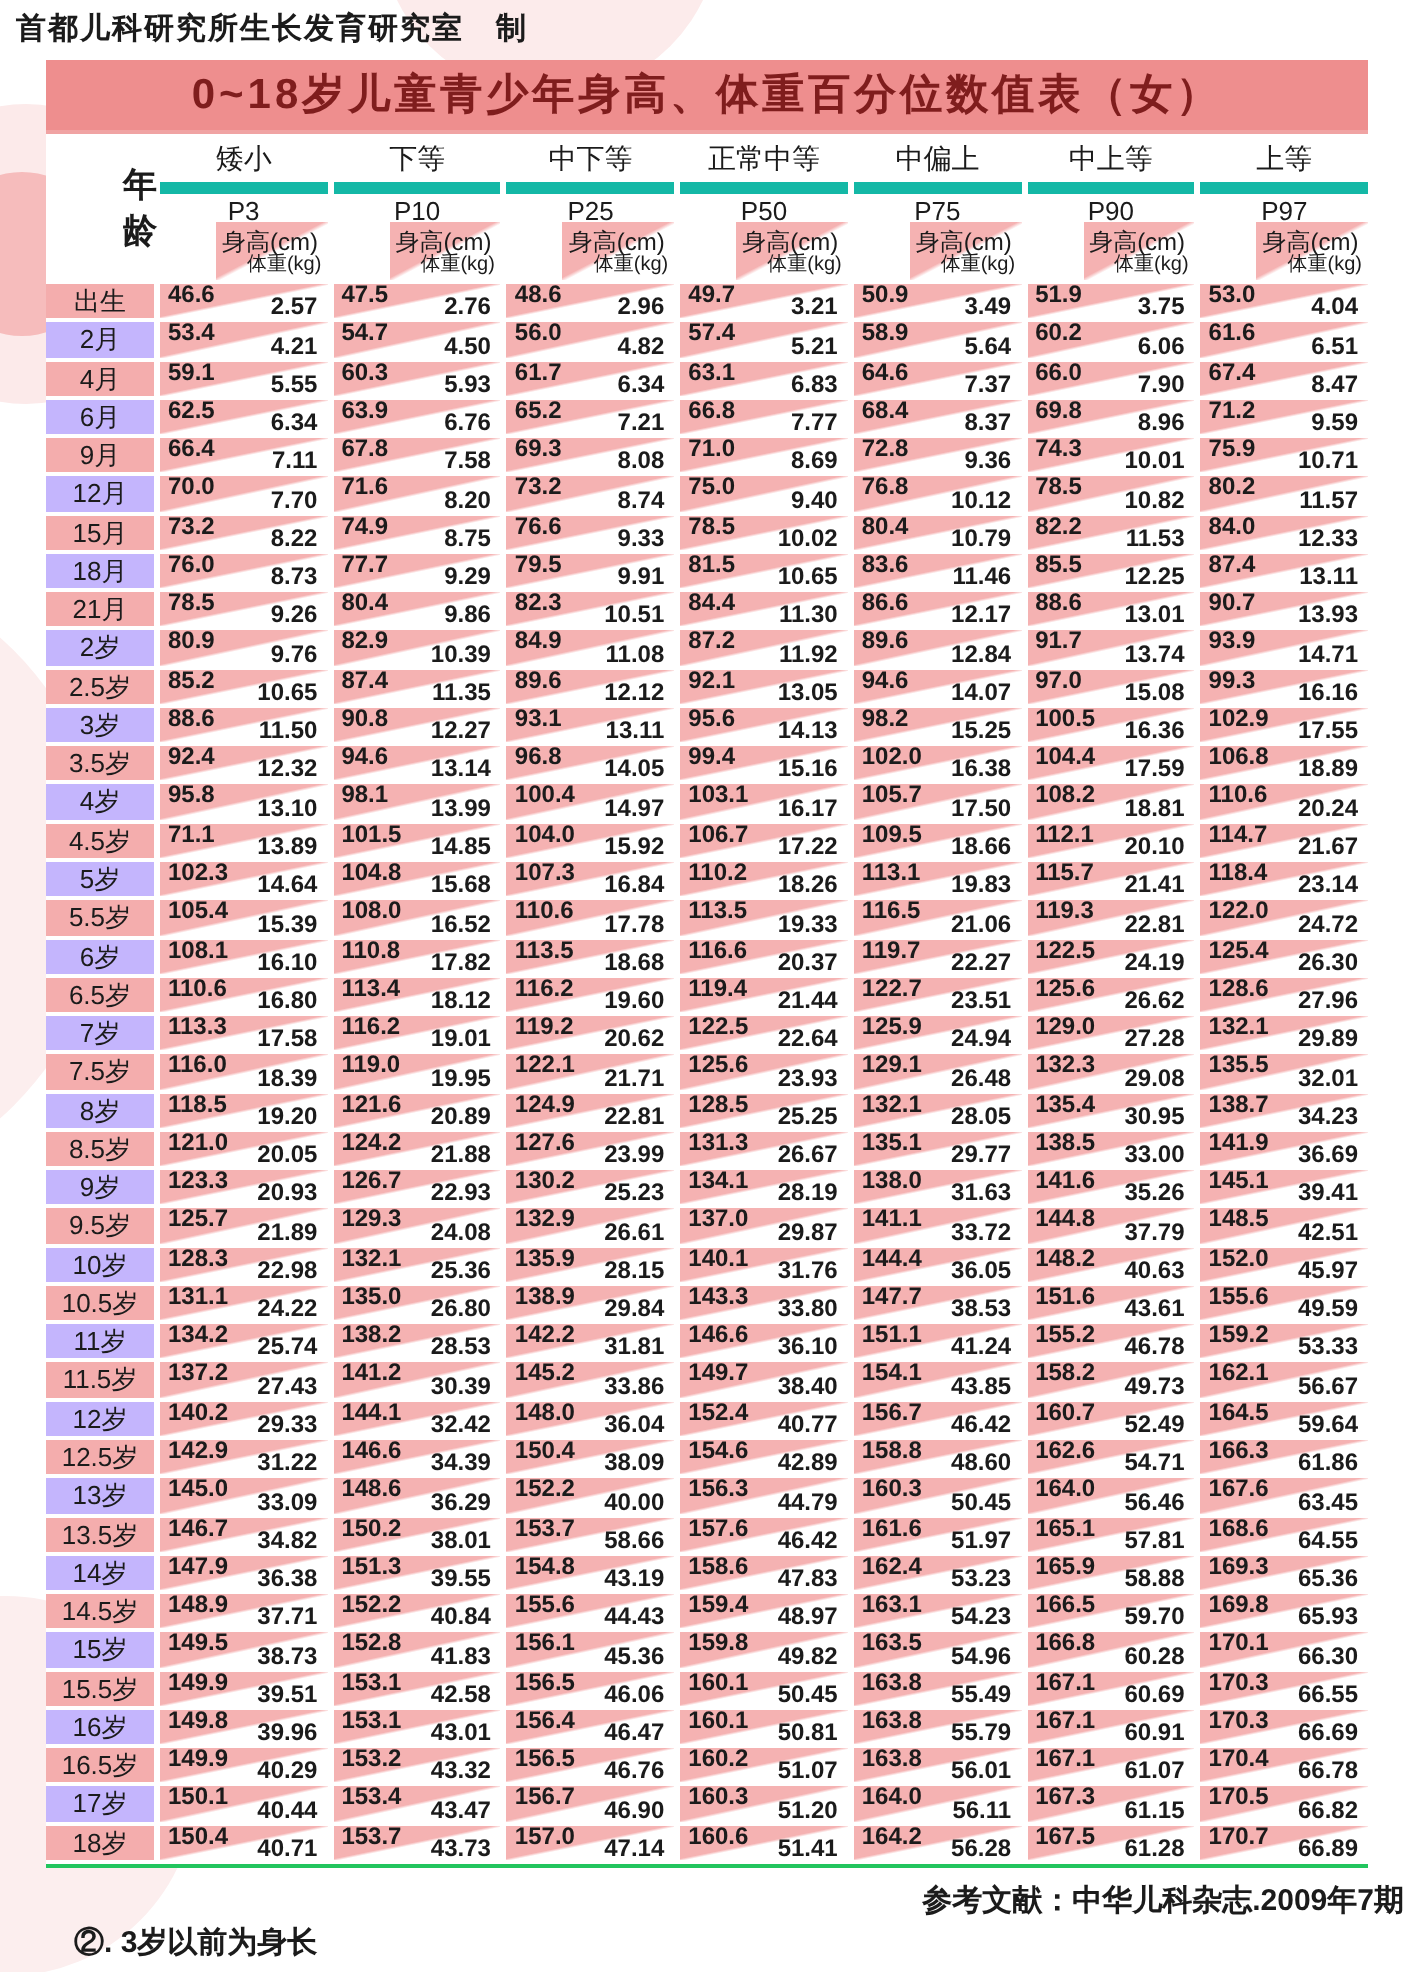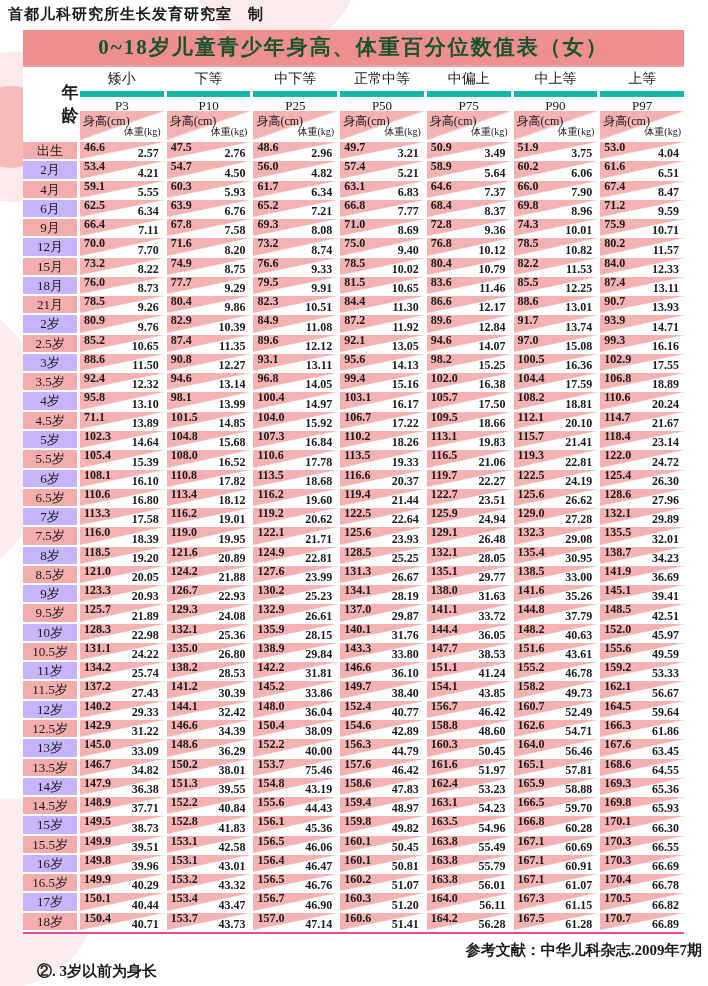--- a/index.html
+++ b/index.html
@@ -1,44 +1,44 @@
 <!DOCTYPE html>
 <html><head>
 <meta charset="utf-8">
 <style>
   html,body{margin:0;padding:0;}
   .page{position:relative;width:708px;height:986px;background:#ffffff;overflow:hidden;
-        font-family:Liberation Serif, serif;color:#1b1b1b;}
+        font-family:Liberation Sans, sans-serif;color:#1b1b1b;}
   .deco{position:absolute;border-radius:50%;z-index:0;}
   .deco.c1{left:190px;top:-122px;width:170px;height:170px;background:#fcebeb;}
   .deco.c2a{left:-62px;top:52px;width:150px;height:150px;background:#fceaea;}
   .deco.c2b{left:-30px;top:86px;width:82px;height:82px;background:#f6bcbc;}
   .deco.c3{left:-268px;top:278px;width:322px;height:322px;background:#fceeee;}
   .deco.c4{left:-92px;top:798px;width:190px;height:190px;background:#fceeee;}
 
   .credit{position:absolute;left:8px;top:5px;z-index:1;font-size:15px;font-weight:700;letter-spacing:1px;}
 
   .table-wrap{position:absolute;left:23px;top:30px;width:661px;z-index:1;background:#fff;}
-  .title{height:35px;line-height:35px;background:#ee8e8e;color:#14532d;text-align:center;
+  .title{height:35px;line-height:35px;background:#ee8e8e;color:#7f1d1d;text-align:center;
          font-size:21px;font-weight:700;letter-spacing:2px;}
 
   .hgrid{display:grid;grid-template-columns:54px repeat(7,1fr);grid-template-rows:24px 19px 30px;
          column-gap:3px;border-top:2px solid #f0a3a3;background:#fff;}
   .agehead{grid-row:1/4;grid-column:1;display:flex;align-items:center;justify-content:center;
            font-size:17px;font-weight:700;margin-left:40px;}
   .gname{grid-row:1;text-align:center;font-size:14px;line-height:24px;}
   .gp{grid-row:2;text-align:center;font-size:13px;line-height:17px;border-top:6px solid #14b8a6;}
   .ghw{grid-row:3;position:relative;margin-top:1px;
-       background:linear-gradient(to bottom right,#f5b2b2 48%,#ffffff 52%);}
+       background:linear-gradient(to bottom right,#f5b2b2 48%,#ffffff 52%);margin-left:28px;}
   .hh{position:absolute;left:3px;top:2px;font-size:12px;}
   .ww{position:absolute;right:3px;bottom:1px;font-size:10px;}
 
   .dgrid{display:grid;grid-template-columns:54px repeat(7,1fr);grid-auto-rows:17.27px;
          column-gap:3px;row-gap:2px;margin-top:2px;background:#fff;
-         border-bottom:2px solid #ec4899;padding-bottom:2px;}
+         border-bottom:2px solid #22c55e;padding-bottom:2px;}
   .age{text-align:center;font-size:13px;line-height:17px;}
   .age.alt-pink{background:#f4adad;}
   .age.alt-white{background:#c4b5fd;}
   .cell{position:relative;background:linear-gradient(to bottom right,#f5b2b2 48%,#ffffff 52%);}
   .ht{position:absolute;left:4px;top:-1px;font-size:12px;font-weight:700;line-height:13px;}
   .wt{position:absolute;right:5px;bottom:-1px;font-size:12px;font-weight:700;line-height:13px;}
 
   .note1{position:absolute;left:8px;top:941px;z-index:1;font-size:15px;font-weight:600;}
   .ref{position:absolute;right:6px;top:941px;z-index:1;font-size:15px;font-weight:600;}
   .note2{position:absolute;left:37px;top:962px;z-index:1;font-size:15px;font-weight:600;}
@@ -1035,21 +1035,21 @@
         <div class="cell">
           <span class="ht">146.7</span>
           <span class="wt">34.82</span>
         </div>
         <div class="cell">
           <span class="ht">150.2</span>
           <span class="wt">38.01</span>
         </div>
         <div class="cell">
           <span class="ht">153.7</span>
-          <span class="wt">75.46</span>
+          <span class="wt">58.66</span>
         </div>
         <div class="cell">
           <span class="ht">157.6</span>
           <span class="wt">46.42</span>
         </div>
         <div class="cell">
           <span class="ht">161.6</span>
           <span class="wt">51.97</span>
         </div>
         <div class="cell">

